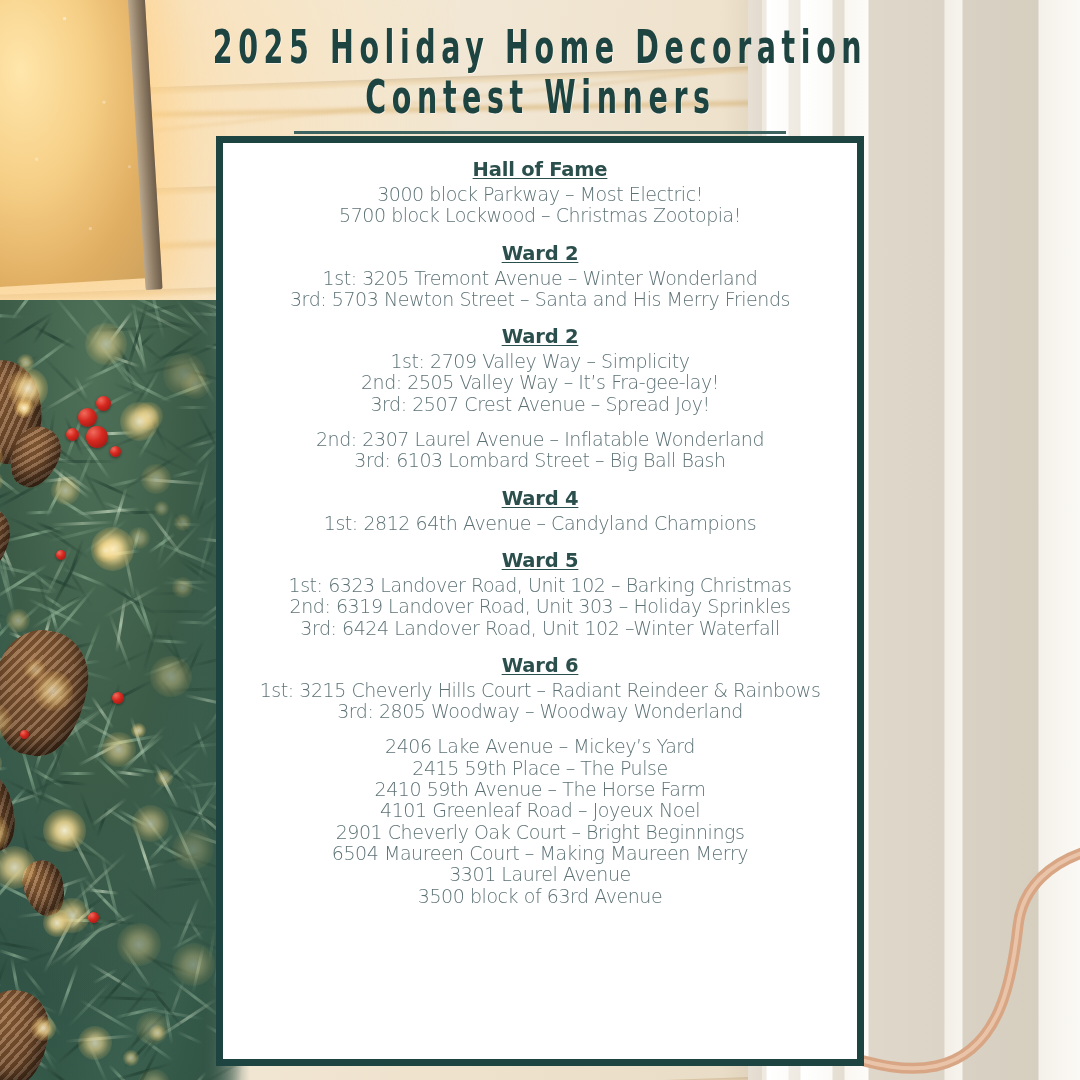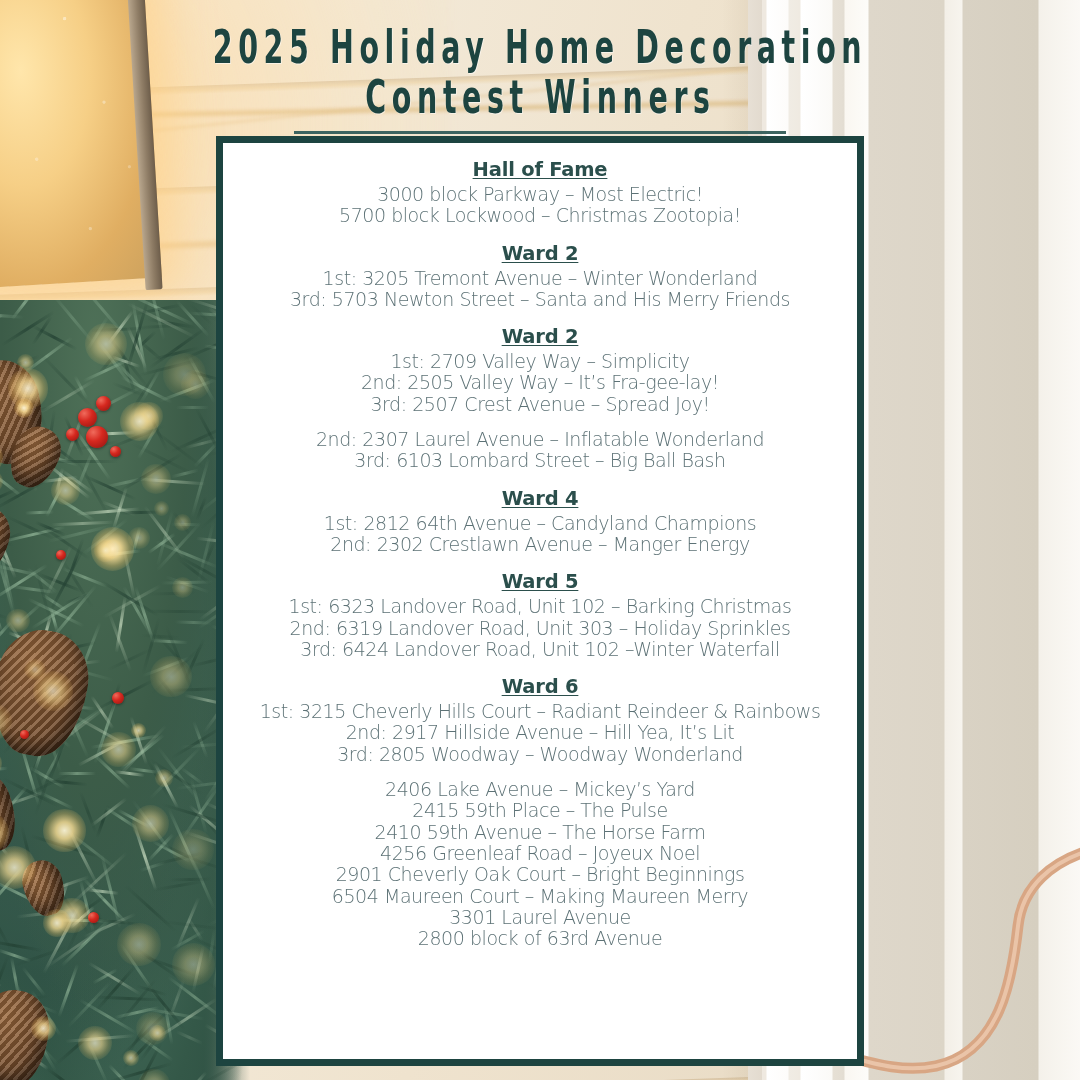--- a/index.html
+++ b/index.html
@@ -805,40 +805,38 @@
           <div class="entry">2nd: 2505 Valley Way – It’s Fra-gee-lay!</div>
           <div class="entry">3rd: 2507 Crest Avenue – Spread Joy!</div>
         </div>
         <div class="section">
           <div class="entry">2nd: 2307 Laurel Avenue – Inflatable Wonderland</div>
           <div class="entry">3rd: 6103 Lombard Street – Big Ball Bash</div>
         </div>
         <div class="section">
           <div class="section-head">Ward 4</div>
           <div class="entry">1st: 2812 64th Avenue – Candyland Champions</div>
-          <div class="entry">2nd: 2302 Crestlawn Avenue – Manger Energy</div>
         </div>
         <div class="section">
           <div class="section-head">Ward 5</div>
           <div class="entry">1st: 6323 Landover Road, Unit 102 – Barking Christmas</div>
           <div class="entry">2nd: 6319 Landover Road, Unit 303 – Holiday Sprinkles</div>
           <div class="entry">3rd: 6424 Landover Road, Unit 102 –Winter Waterfall</div>
         </div>
         <div class="section">
           <div class="section-head">Ward 6</div>
           <div class="entry">1st: 3215 Cheverly Hills Court – Radiant Reindeer &amp; Rainbows</div>
-          <div class="entry">2nd: 2917 Hillside Avenue – Hill Yea, It’s Lit</div>
           <div class="entry">3rd: 2805 Woodway – Woodway Wonderland</div>
         </div>
         <div class="section">
           <div class="entry">2406 Lake Avenue – Mickey’s Yard</div>
           <div class="entry">2415 59th Place – The Pulse</div>
           <div class="entry">2410 59th Avenue – The Horse Farm</div>
-          <div class="entry">4256 Greenleaf Road – Joyeux Noel</div>
+          <div class="entry">4101 Greenleaf Road – Joyeux Noel</div>
           <div class="entry">2901 Cheverly Oak Court – Bright Beginnings</div>
           <div class="entry">6504 Maureen Court – Making Maureen Merry</div>
           <div class="entry">3301 Laurel Avenue</div>
-          <div class="entry">2800 block of 63rd Avenue</div>
+          <div class="entry">3500 block of 63rd Avenue</div>
         </div>
       </div>
   </div>
 
 </div>
 
 </body></html>

